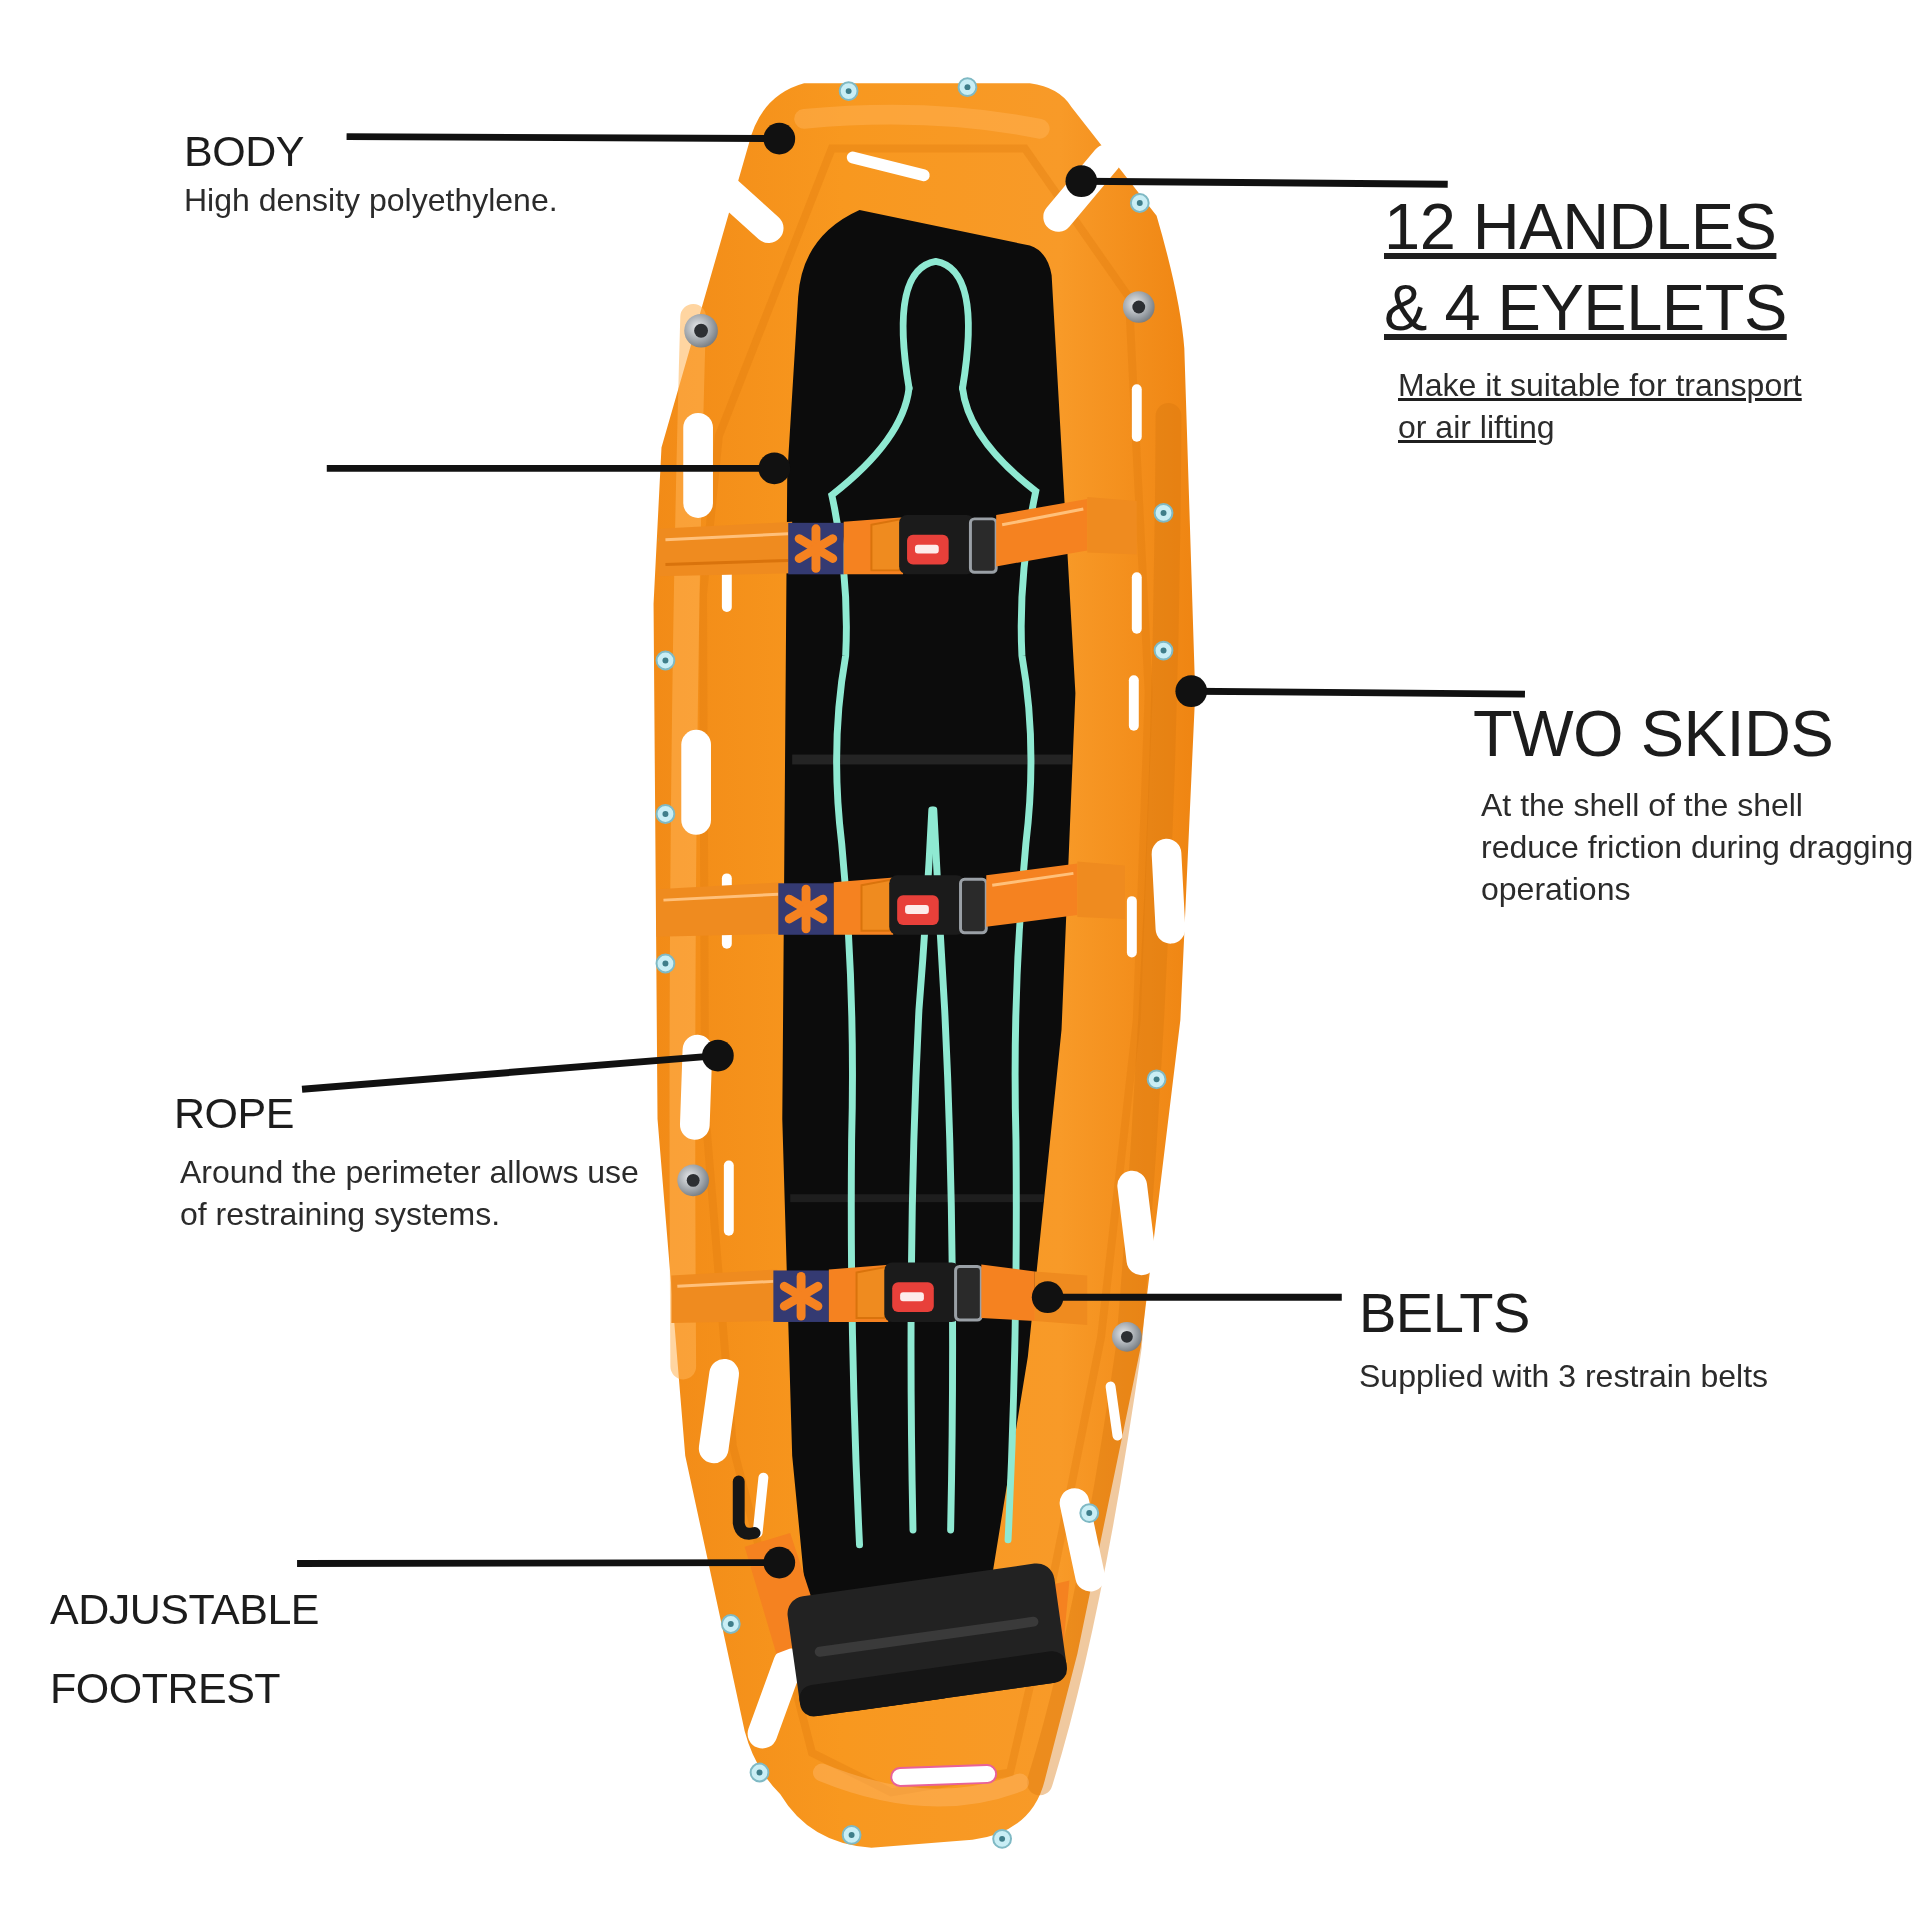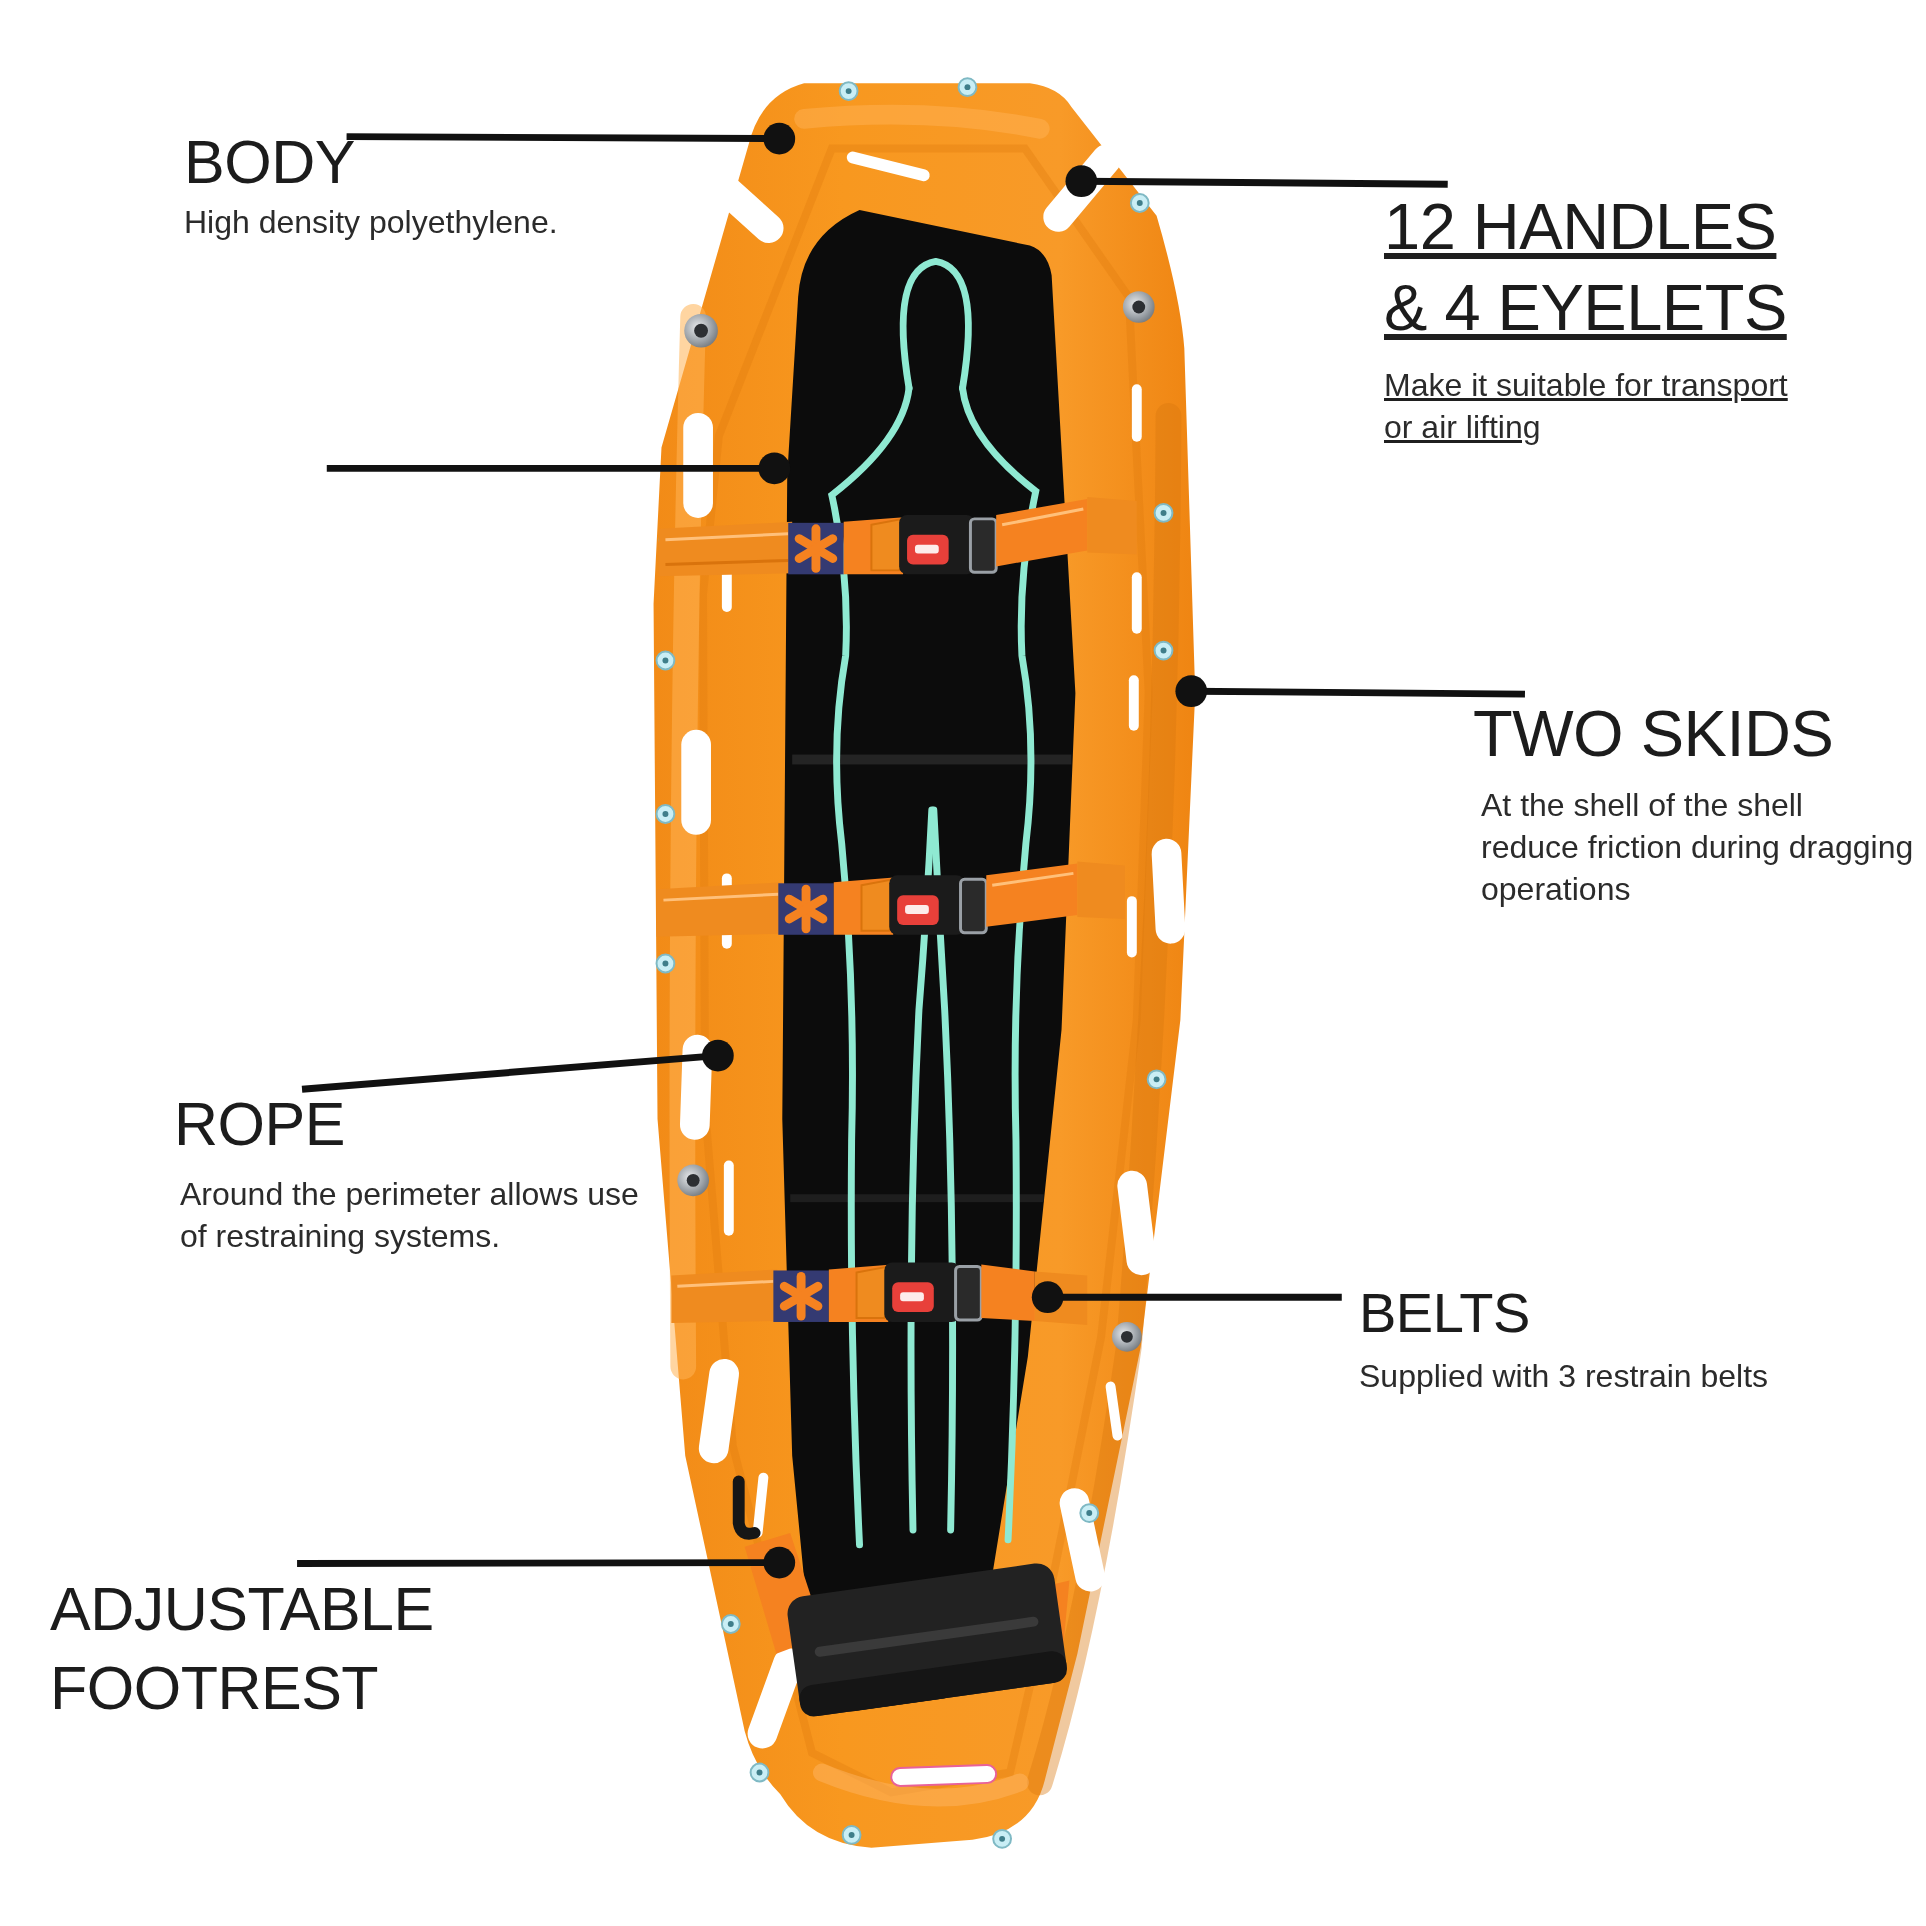--- a/index.html
+++ b/index.html
@@ -1,21 +1,21 @@
 <!DOCTYPE html>
 <html><head>
 <meta charset="utf-8">
 <style>
   html,body{margin:0;padding:0;background:#ffffff;}
   .canvas{position:relative;width:1927px;height:1927px;background:#ffffff;overflow:hidden;
           font-family:"Liberation Sans","DejaVu Sans",sans-serif;color:#1f1f1f;}
   svg.scene{position:absolute;left:0;top:0;width:1927px;height:1927px;}
   .label{position:absolute;}
   .label .title{font-weight:400;color:#1c1c1c;letter-spacing:-0.5px;line-height:1.22;}
-  .t62 .title{font-size:61px;}
+  .t62 .title{font-size:43px;}
   .t66 .title{font-size:65px;line-height:81px;}
   .t57 .title{font-size:56px;}
   .label .desc{color:#2b2b2b;font-size:32px;line-height:42px;font-weight:400;margin-top:12px;}
   .label .desc div{white-space:nowrap;}
   .nowrap{white-space:nowrap;}
 </style>
 </head>
 <body>
 
 <div class="canvas">
@@ -231,21 +231,21 @@
   <div class="label t62" style="left:184px;top:125px;">
     <div class="title nowrap">BODY</div>
     <div class="desc" style="margin-top:2px;">
       <div>High density polyethylene.</div>
     </div>
   </div>
 
   <div class="label t66" style="left:1384px;top:186px;text-decoration:underline;">
     <div class="title nowrap">12 HANDLES</div>
     <div class="title nowrap">&amp; 4 EYELETS</div>
-    <div class="desc" style="margin-top:16px;">
+    <div class="desc" style="margin-top:16px;margin-left:14px;">
       <div>Make it suitable for transport</div>
       <div>or air lifting</div>
     </div>
   </div>
 
 
   <div class="label t66" style="left:1473px;top:693px;">
     <div class="title nowrap">TWO SKIDS</div>
     <div class="desc" style="margin-left:8px;margin-top:10px;">
       <div>At the shell of the shell</div>

